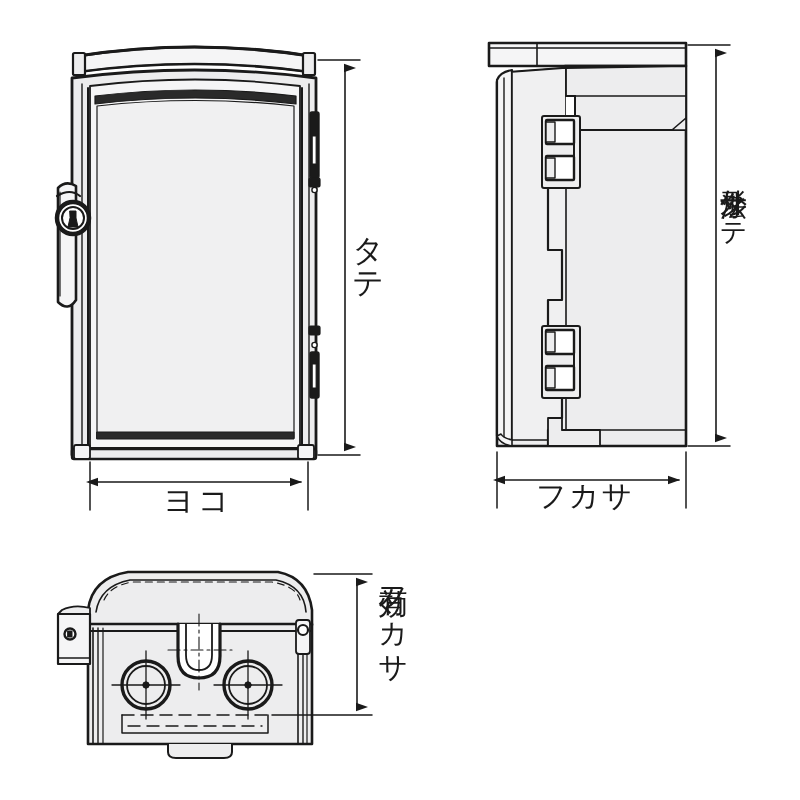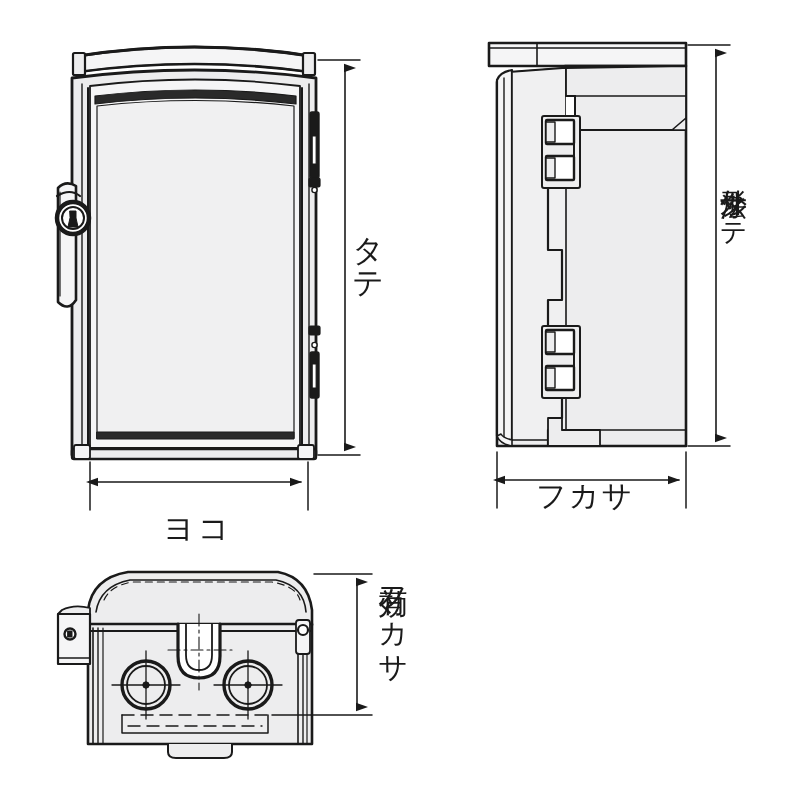--- a/index.html
+++ b/index.html
@@ -14,21 +14,21 @@
     font-weight:500;
     line-height:1.02;
     white-space:pre;
     letter-spacing:0px;
   }
   .vert{
     writing-mode:vertical-rl;
     text-orientation:upright;
   }
   .lbl-tate{left:352px;top:214px;font-size:31px;letter-spacing:2px;}
-  .lbl-yoko{left:163px;top:485px;font-size:31px;letter-spacing:3px;margin-top:28px;}
+  .lbl-yoko{left:163px;top:485px;font-size:31px;letter-spacing:3px;}
   .lbl-gaikei{left:720px;top:168px;font-size:27px;letter-spacing:1px;}
   .lbl-fukasa{left:536px;top:481px;font-size:30px;letter-spacing:2px;}
   .lbl-yuko{left:378px;top:565px;font-size:29px;letter-spacing:1px;}
 </style>
 </head>
 <body>
 
 <div id="sheet">
 
   <svg class="drawing" viewBox="0 0 800 800" xmlns="http://www.w3.org/2000/svg">

